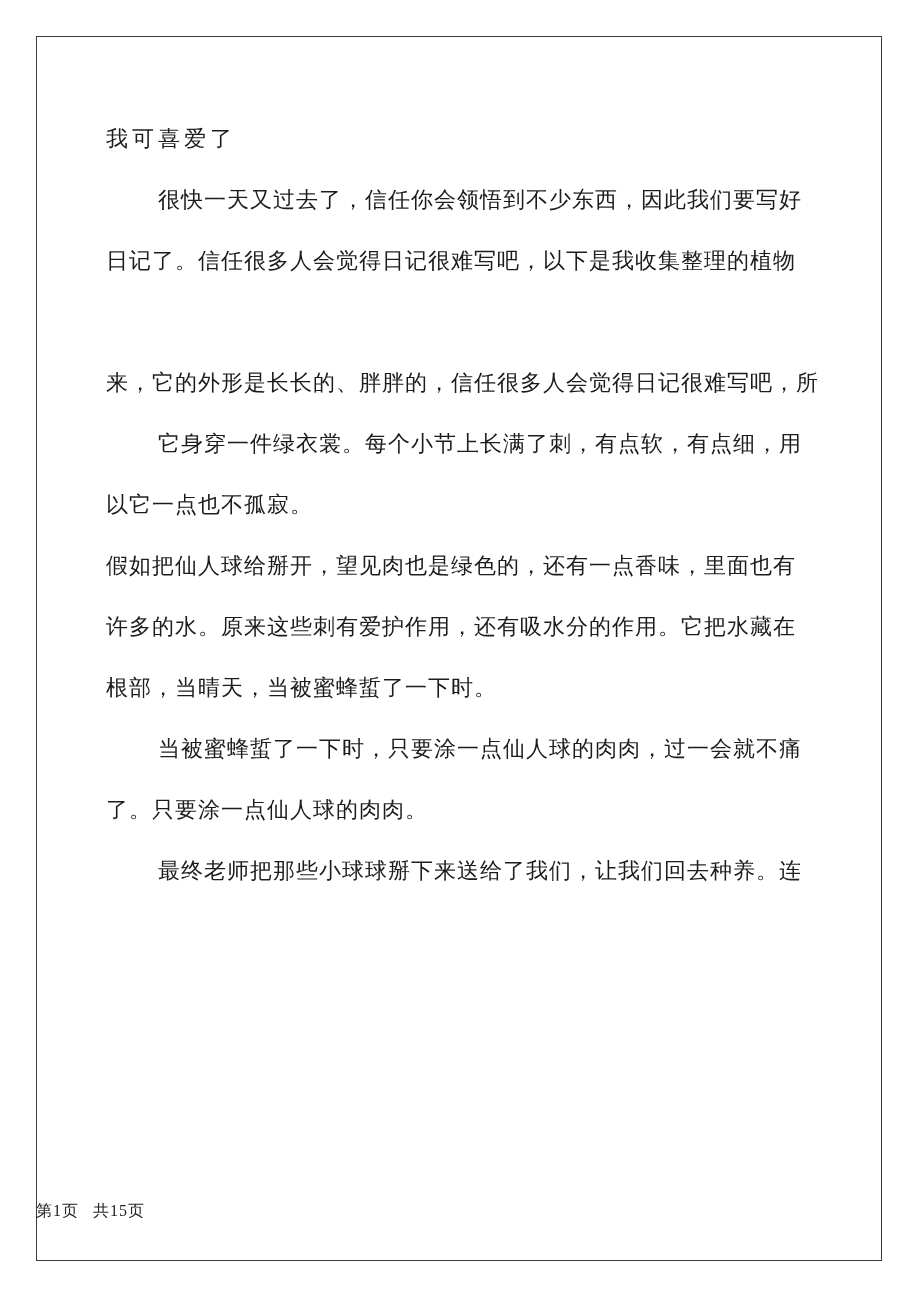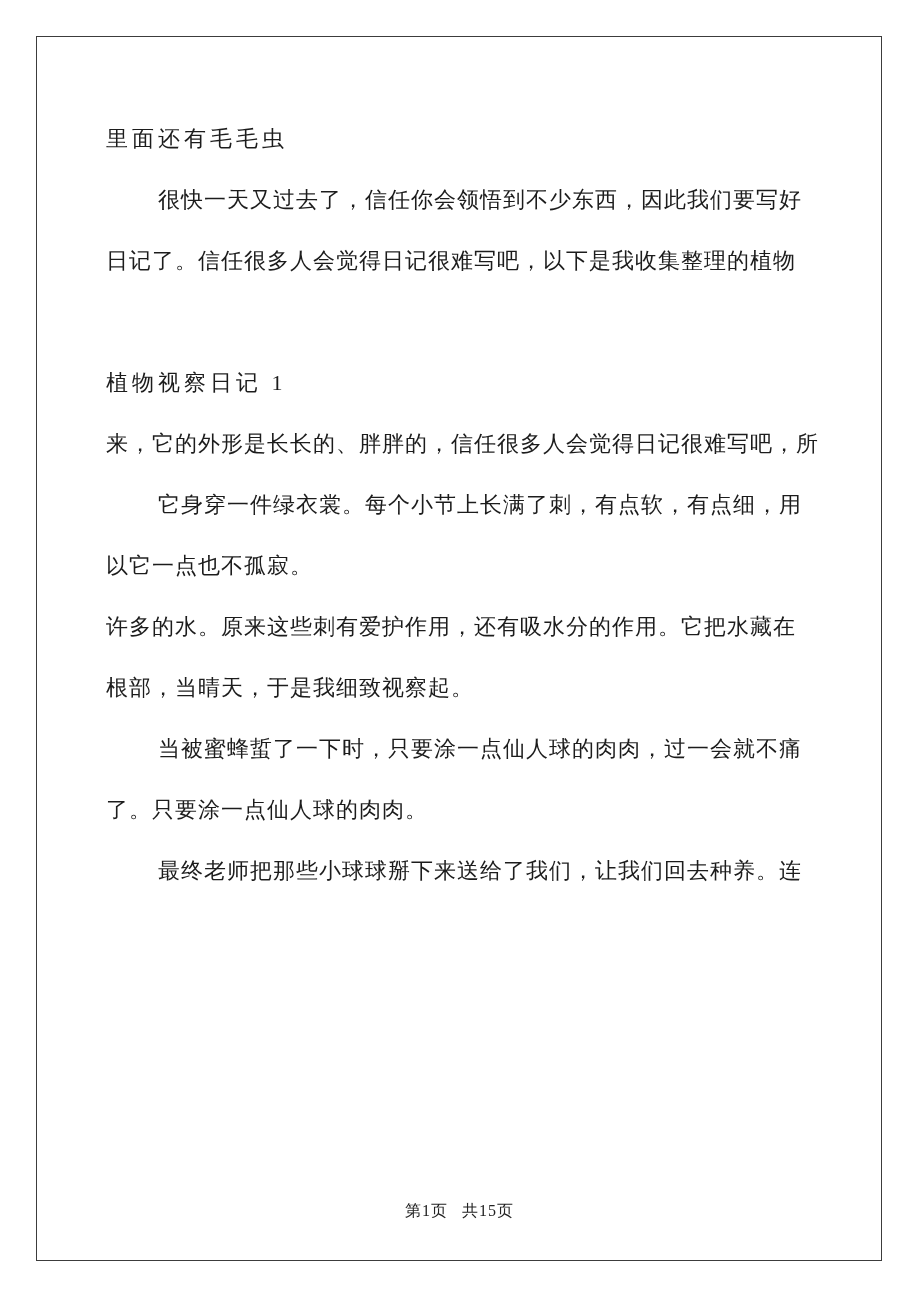--- a/index.html
+++ b/index.html
@@ -48,46 +48,46 @@
   .line.spacer {
     height: 61px;
   }
   .page-footer {
     position: absolute;
     left: 36px;
     top: 1196px;
     width: 847px;
     height: 30px;
     line-height: 30px;
-    text-align: center;
+    text-align: left;
     font-size: 16px;
     letter-spacing: 1px;
     color: #222222;
   }
   .page-footer .sep {
     display: inline-block;
     width: 14px;
   }
 </style>
 </head>
 <body>
 
 <div class="page-border"></div>
 
 <div class="doc-body">
-    <div class="line title">里面还有毛毛虫</div>
+    <div class="line title">我可喜爱了</div>
     <div class="line body indent">很快一天又过去了，信任你会领悟到不少东西，因此我们要写好</div>
     <div class="line body">日记了。信任很多人会觉得日记很难写吧，以下是我收集整理的植物</div>
     <div class="line spacer"></div>
-    <div class="line heading">植物视察日记 1</div>
     <div class="line body">来，它的外形是长长的、胖胖的，信任很多人会觉得日记很难写吧，所</div>
     <div class="line body indent">它身穿一件绿衣裳。每个小节上长满了刺，有点软，有点细，用</div>
     <div class="line body">以它一点也不孤寂。</div>
+    <div class="line body">假如把仙人球给掰开，望见肉也是绿色的，还有一点香味，里面也有</div>
     <div class="line body">许多的水。原来这些刺有爱护作用，还有吸水分的作用。它把水藏在</div>
-    <div class="line body">根部，当晴天，于是我细致视察起。</div>
+    <div class="line body">根部，当晴天，当被蜜蜂蜇了一下时。</div>
     <div class="line body indent">当被蜜蜂蜇了一下时，只要涂一点仙人球的肉肉，过一会就不痛</div>
     <div class="line body">了。只要涂一点仙人球的肉肉。</div>
     <div class="line body indent">最终老师把那些小球球掰下来送给了我们，让我们回去种养。连</div>
   </div>
 
 <div class="page-footer">
   <span>第1页</span><span class="sep"></span><span>共15页</span>
 </div>
 
 </body></html>

